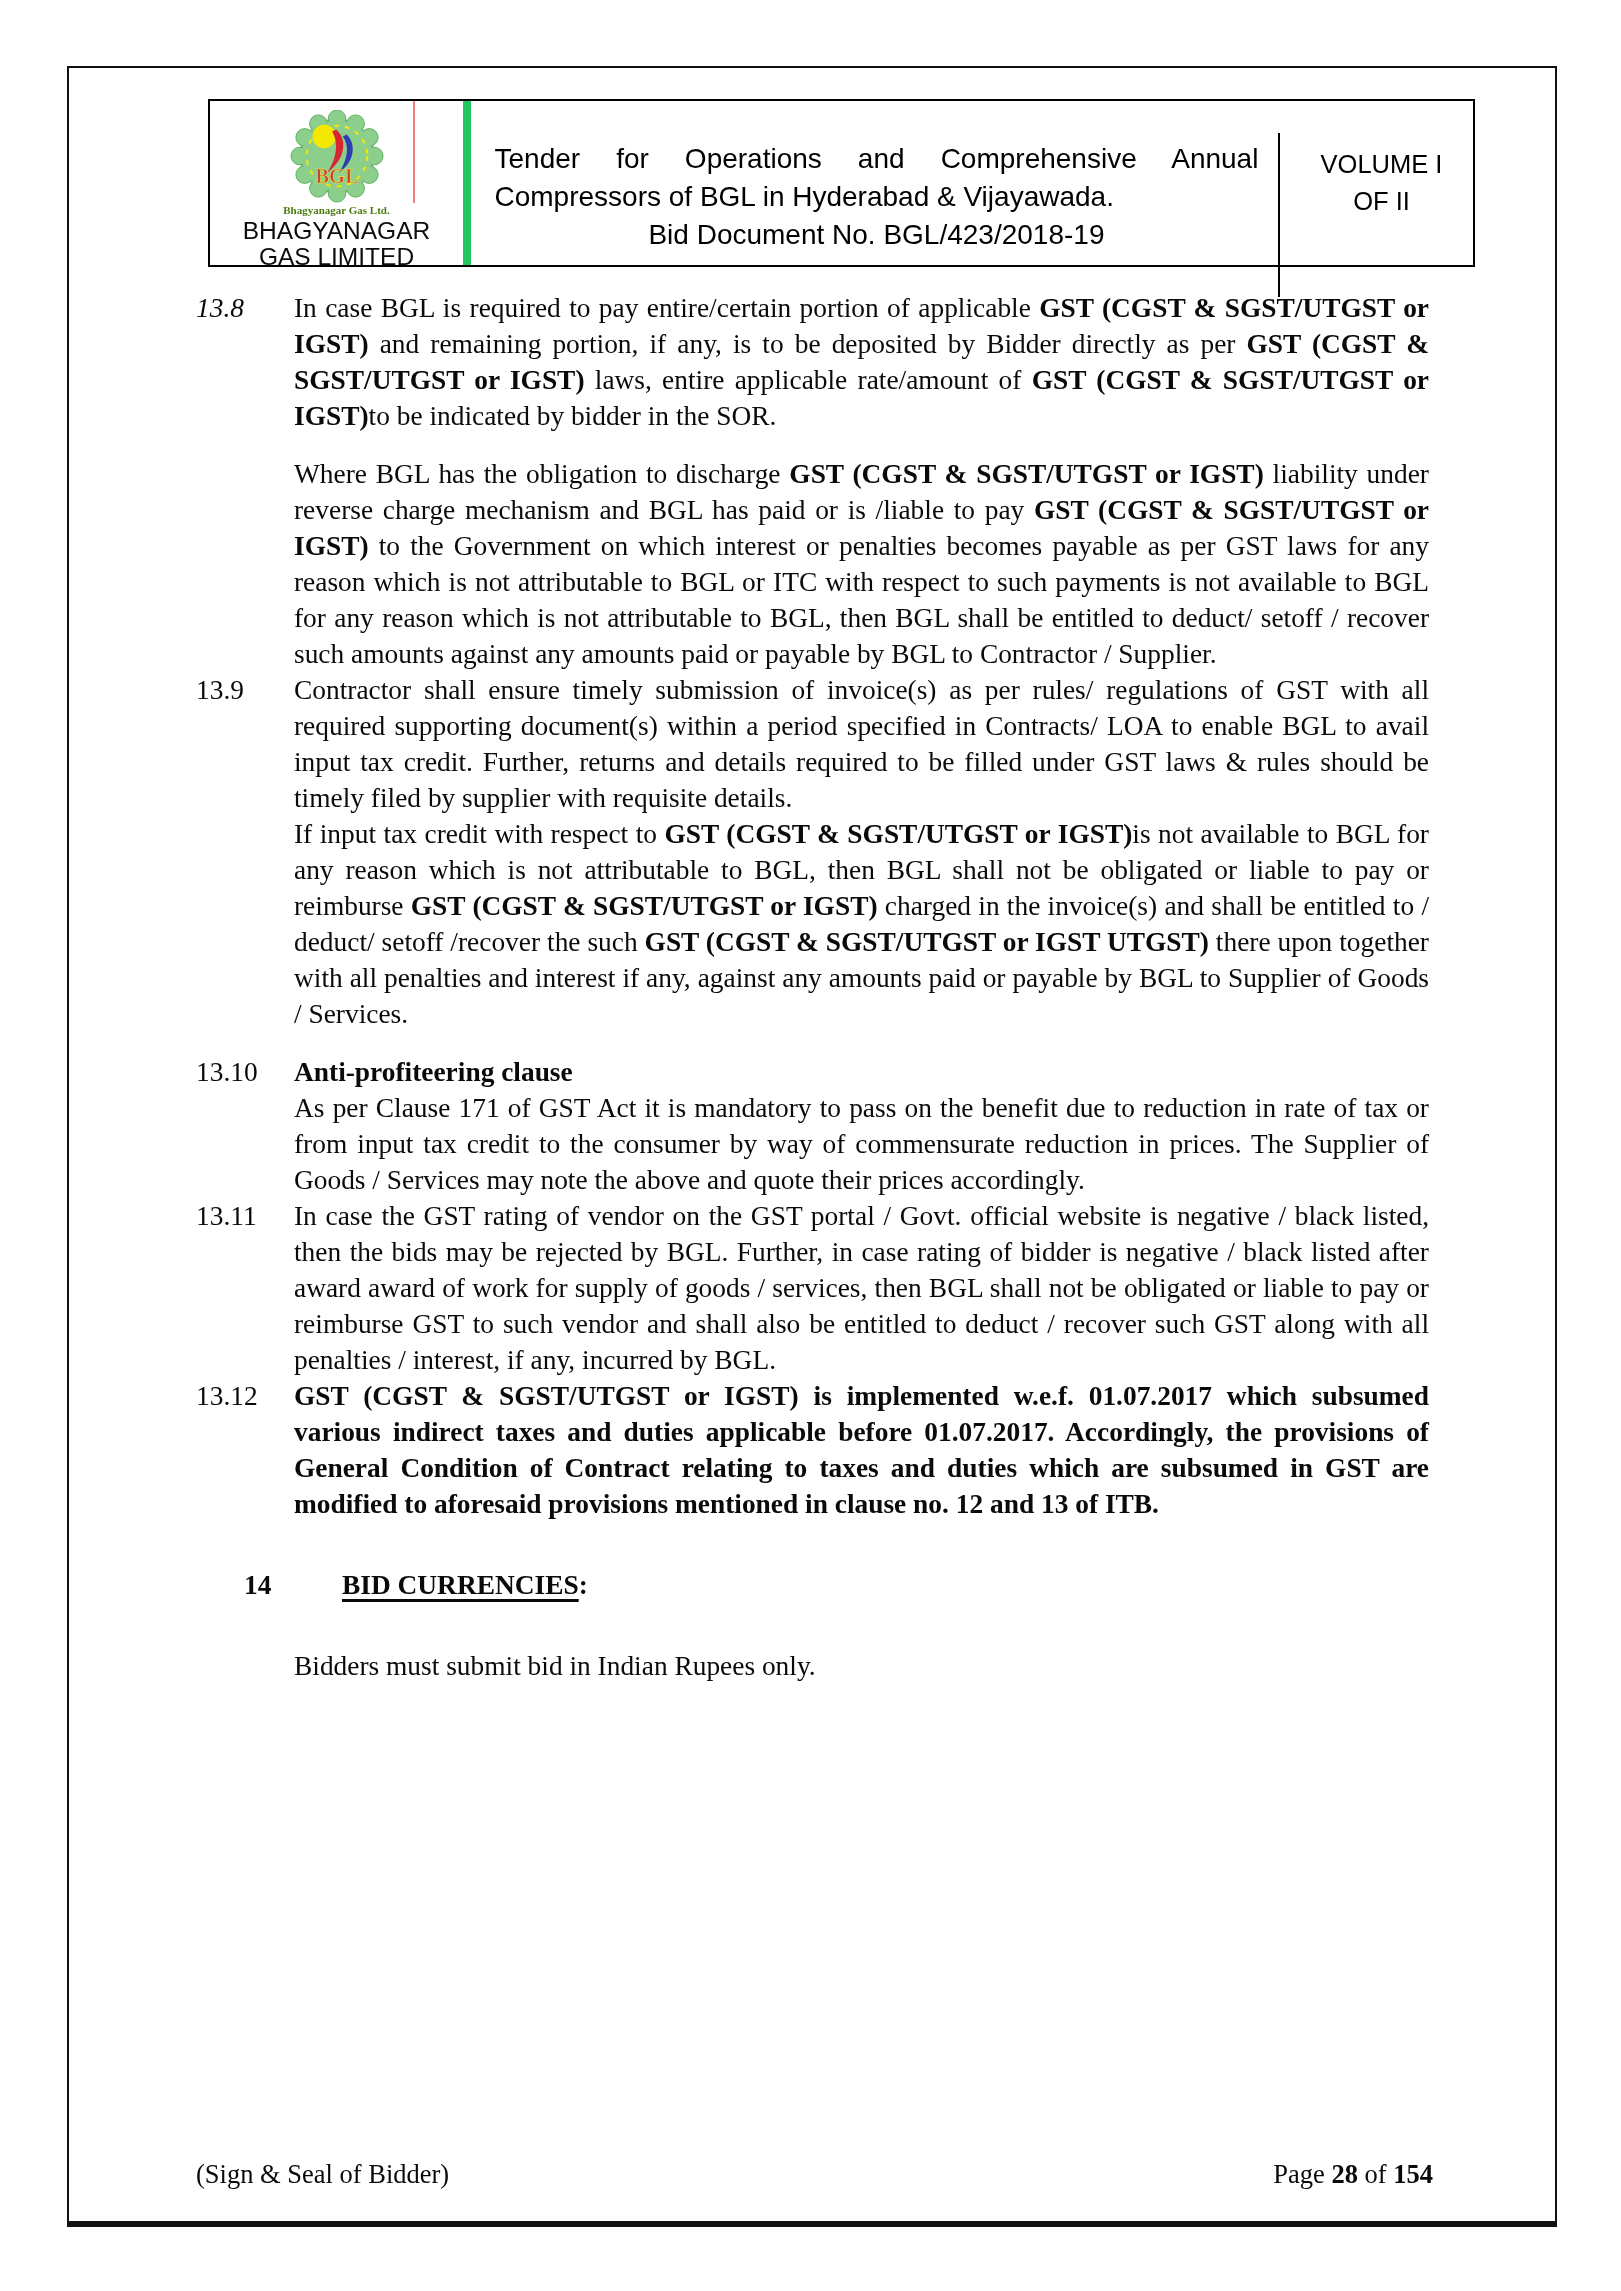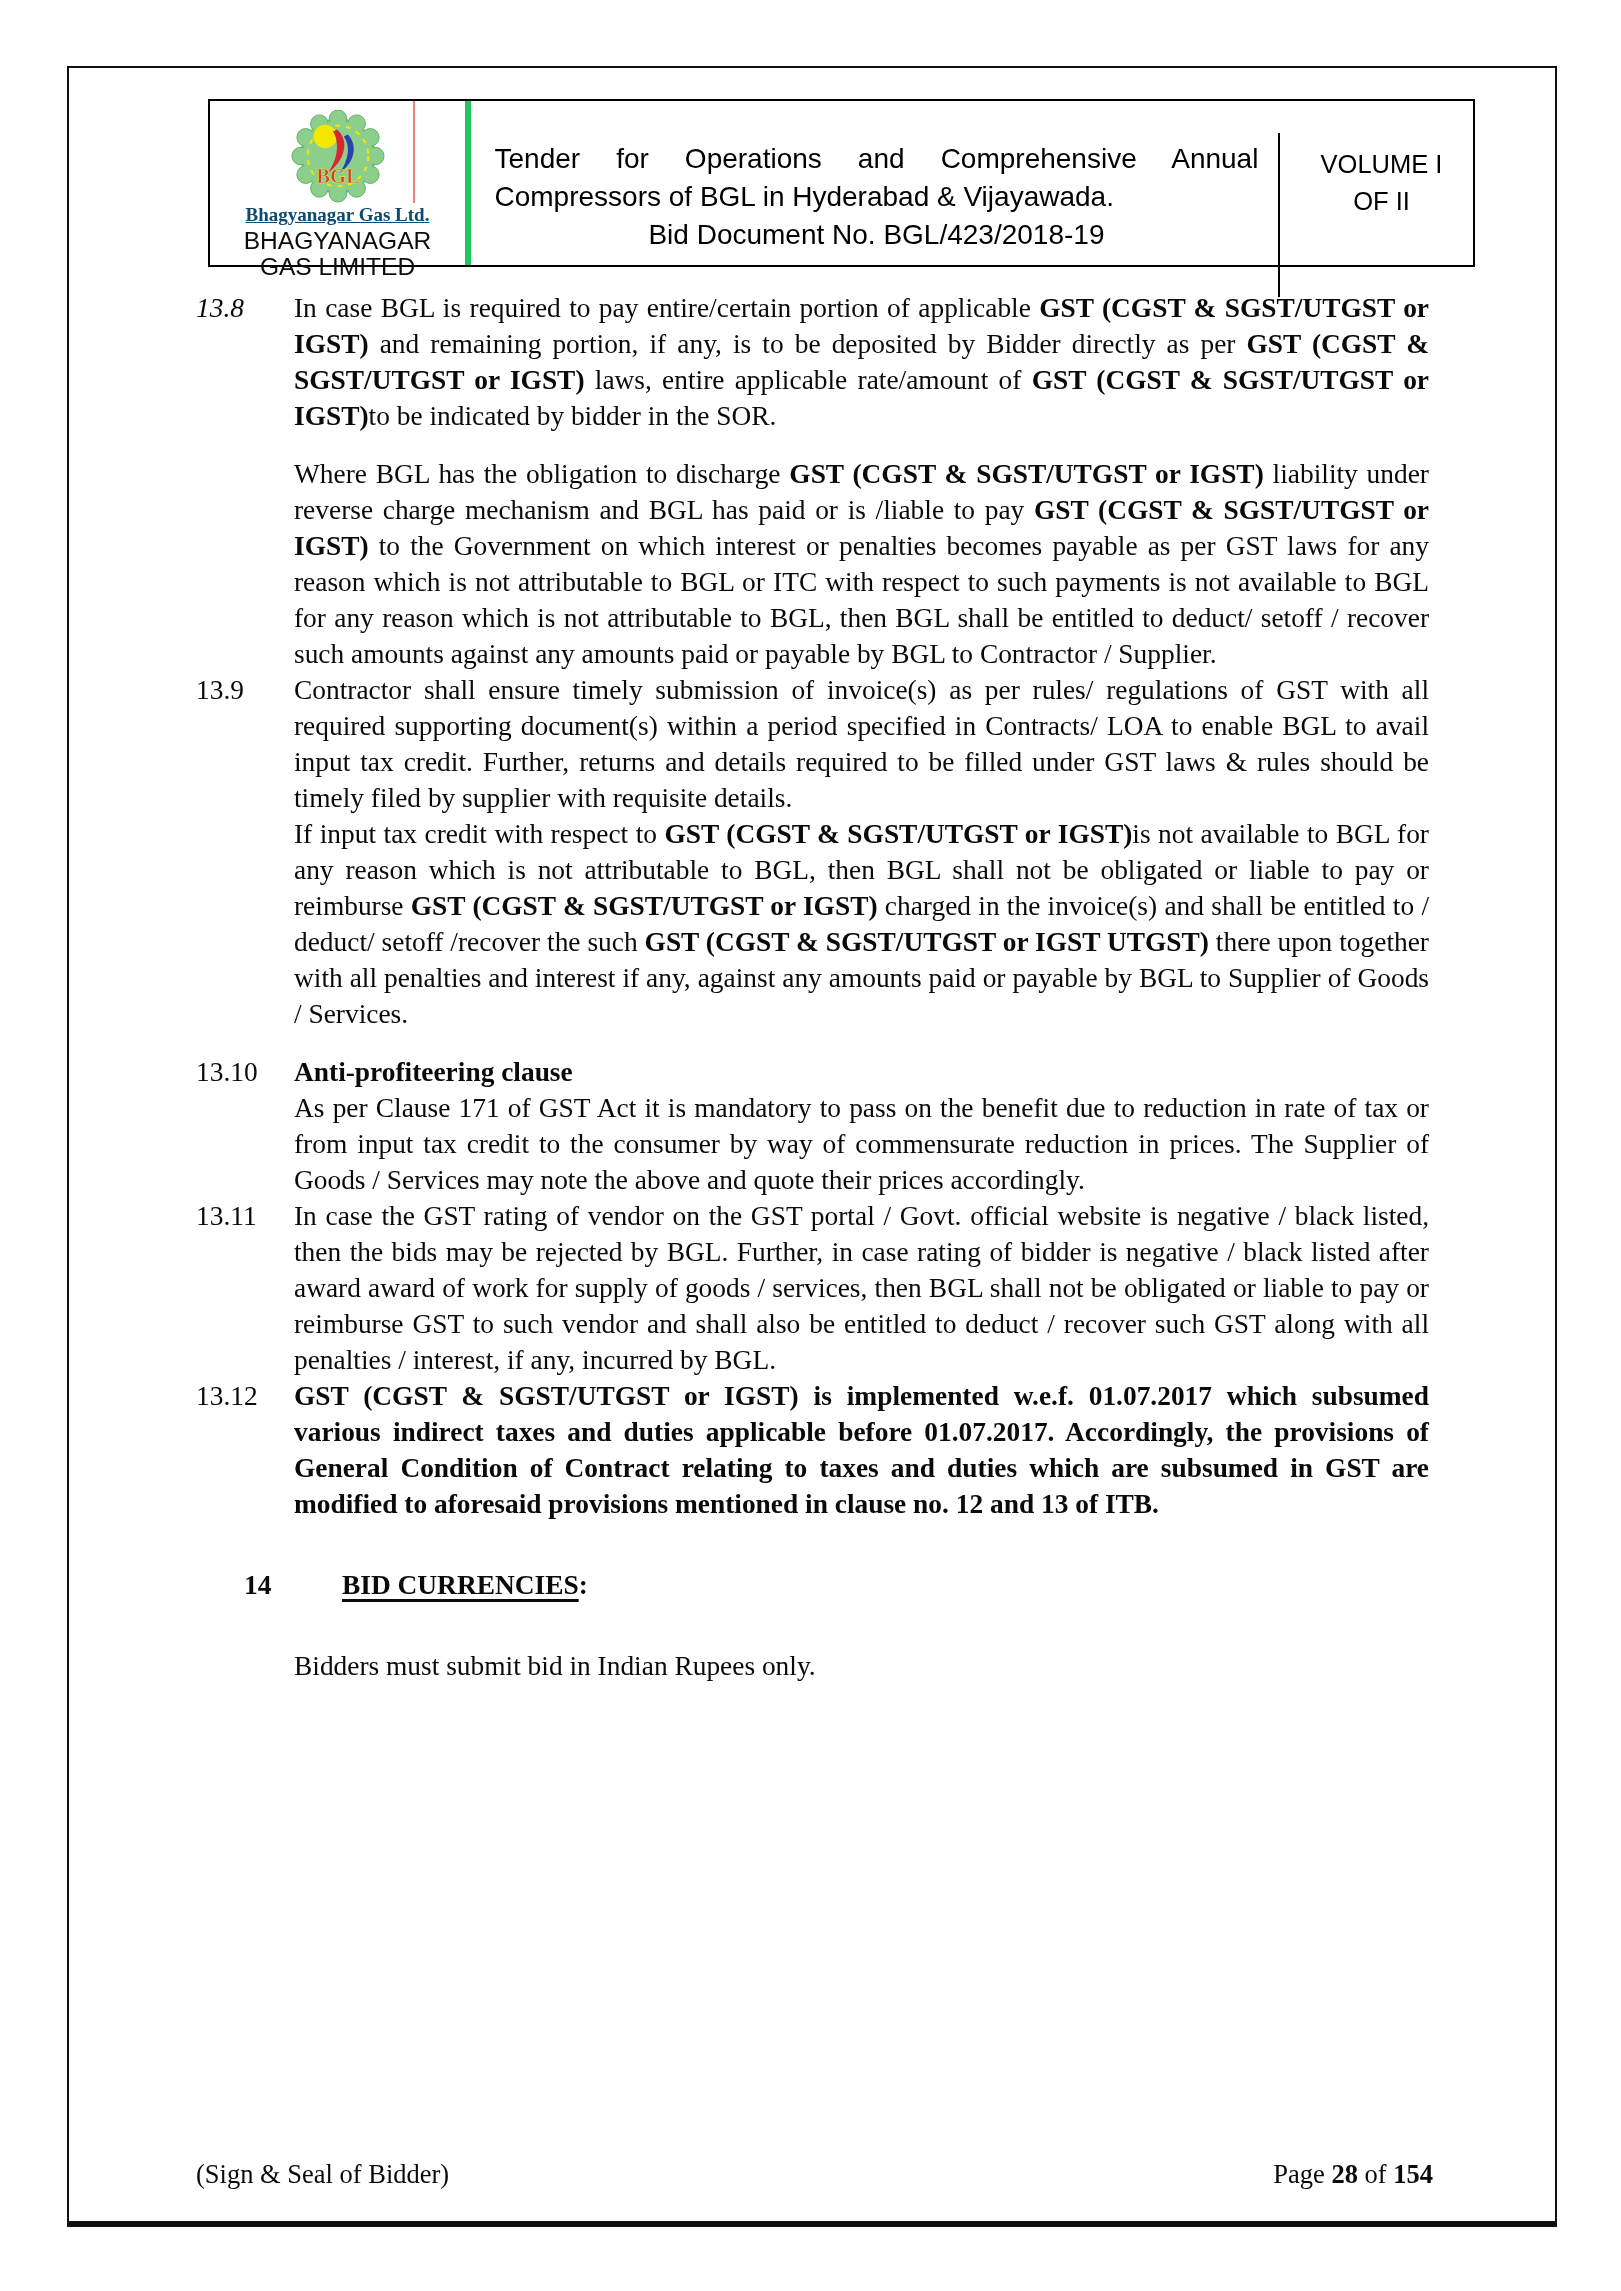--- a/index.html
+++ b/index.html
@@ -5,32 +5,32 @@
   html,body{margin:0;padding:0;background:#ffffff;}
   #page{position:relative;width:1621px;height:2292px;background:#ffffff;overflow:hidden;
         font-family:"Liberation Serif",serif;color:#0a0a0a;}
   
   #frame{position:absolute;left:67px;top:66px;width:1486px;height:2153px;
          border:2.9px solid #111;border-bottom-width:6.9px;background:#fff;}
   
   #header-table{position:absolute;left:208px;top:99px;width:1267px;height:168px;
                 border:2px solid #000;display:flex;box-sizing:border-box;background:#fff;}
   .hcell{box-sizing:border-box;height:100%;}
-  #logo-cell{width:261px;border-right:6px solid #22c55e;position:relative;text-align:center;}
+  #logo-cell{width:261px;border-right:8px solid #22c55e;position:relative;text-align:center;}
   #title-cell{flex:1;border-right:2px solid #000;padding:6.9px 19.6px 5.9px 23.5px;
               font-family:"Liberation Sans",sans-serif;font-size:28px;line-height:38px;color:#000;margin-top:32px;}
   #volume-cell{width:193px;display:flex;flex-direction:column;justify-content:center;align-items:center;
                font-family:"Liberation Sans",sans-serif;font-size:25.5px;line-height:37px;color:#000;padding-left:10px;}
   .title-line{width:100%;}
   .tl0,.tl1{text-align:justify;text-align-last:justify;}
   .tl2{text-align:left;}
   .tl3{text-align:center;}
   #red-line{position:absolute;left:413px;top:101px;width:2px;height:102px;background:#f08080;}
-  #logo-caption{font-family:"Liberation Serif",serif;font-weight:bold;font-size:19px;
-                color:#0c4a6e;margin-top:-3.9px;text-decoration:underline;}
+  #logo-caption{font-family:"Liberation Serif",serif;font-weight:bold;font-size:11px;
+                color:#4d7c0f;margin-top:-3.9px;}
   #company-name{font-family:"Liberation Sans",sans-serif;font-size:24.5px;line-height:26.5px;
                 color:#0c0c0c;margin:2px auto 0 auto;width:235px;text-align:center;}
   
   #body-clauses{position:absolute;left:196px;top:290px;width:1233px;
                 font-size:27.4px;line-height:36px;}
   .clause{display:flex;}
   .clause-num{width:98px;flex-shrink:0;}
   .clause-text{flex:1;text-align:justify;}
   .clause.heading .clause-text, .clause.plain .clause-text{text-align:left;}
   .num-italic{font-style:italic;}

